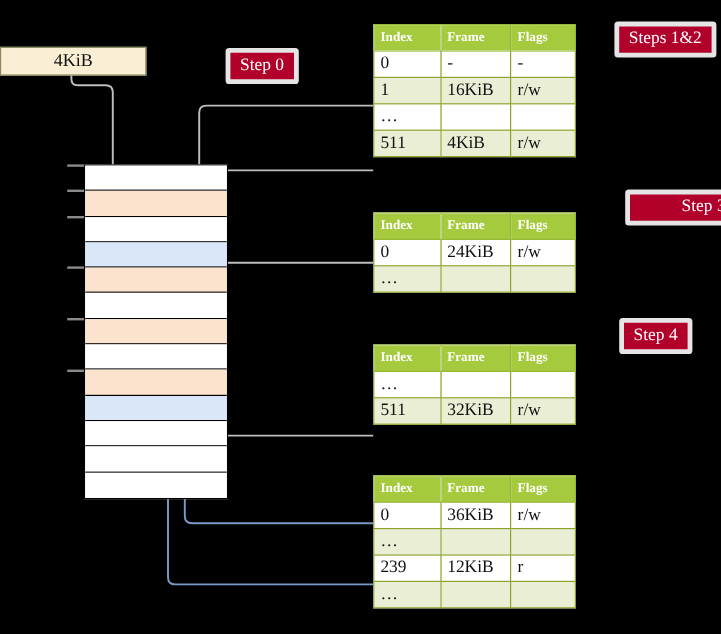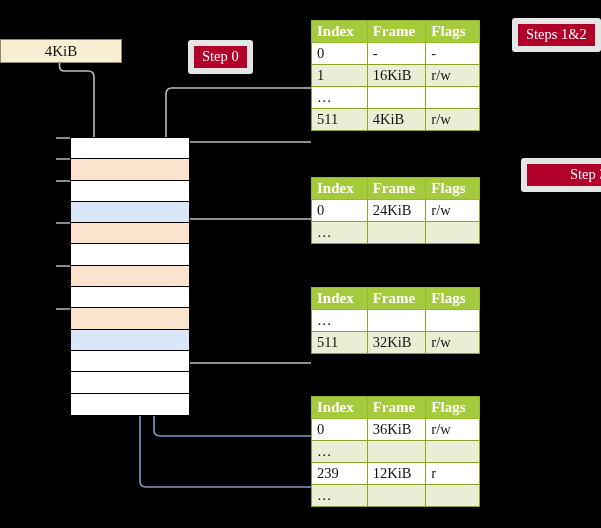--- a/index.html
+++ b/index.html
@@ -35,39 +35,39 @@
     color: #111111;
     font-family: "Liberation Serif", "DejaVu Serif", serif;
     white-space: nowrap;
     overflow: hidden;
   }
   .ptable th {
     background: #a6ca3e;
     color: #ffffff;
     font-weight: bold;
     border-color: #96b835;
-    font-size: 15px;
+    font-size: 11px;
   }
   .ptable tr.alt td { background: #e9eed4; }
   .ptable tr.plain td { background: #ffffff; }
   .ptable td.hl { background: #fbf79c; }
   .col-idx { width: 55px; }
   .col-frm { width: 58px; }
   .col-flg { width: 53px; }
 
   
   .badge {
     position: absolute;
     background: #b1002a;
     color: #ffffff;
     font-size: 14.5px;
     line-height: 17px;
     padding: 2px 8px 3px 8px;
     border-radius: 3px;
-    border: 6px solid #e5e5e5;
+    border: 4px solid #e5e5e5;
     box-shadow: 1px 1px 0 rgba(0,0,0,0.45);
     white-space: nowrap;
     font-family: "Liberation Serif", "DejaVu Serif", serif;
   }
 
   
   .pagebox {
     position: absolute;
     background: #faefd4;
     border: 1px solid #8b8b62;
@@ -170,20 +170,23 @@
 
   <div class="badge" style="left:188px; top:40px;">
     <span>Step 0</span>
   </div>
   <div class="badge" style="left:512px; top:18px;">
     <span>Steps 1&amp;2</span>
   </div>
   <div class="badge" style="left:521px; top:158px;padding-left:43px;">
     <span>Step 3</span>
   </div>
+  <div class="badge" style="left:516px; top:265px;">
+    <span>Step 4</span>
+  </div>
 
   <table class="ptable" style="left:311px; top:20px; width:169px;">
     <colgroup>
         <col class="col-idx">
         <col class="col-frm">
         <col class="col-flg">
       </colgroup>
     <thead>
       <tr>
         <th>Index</th>

